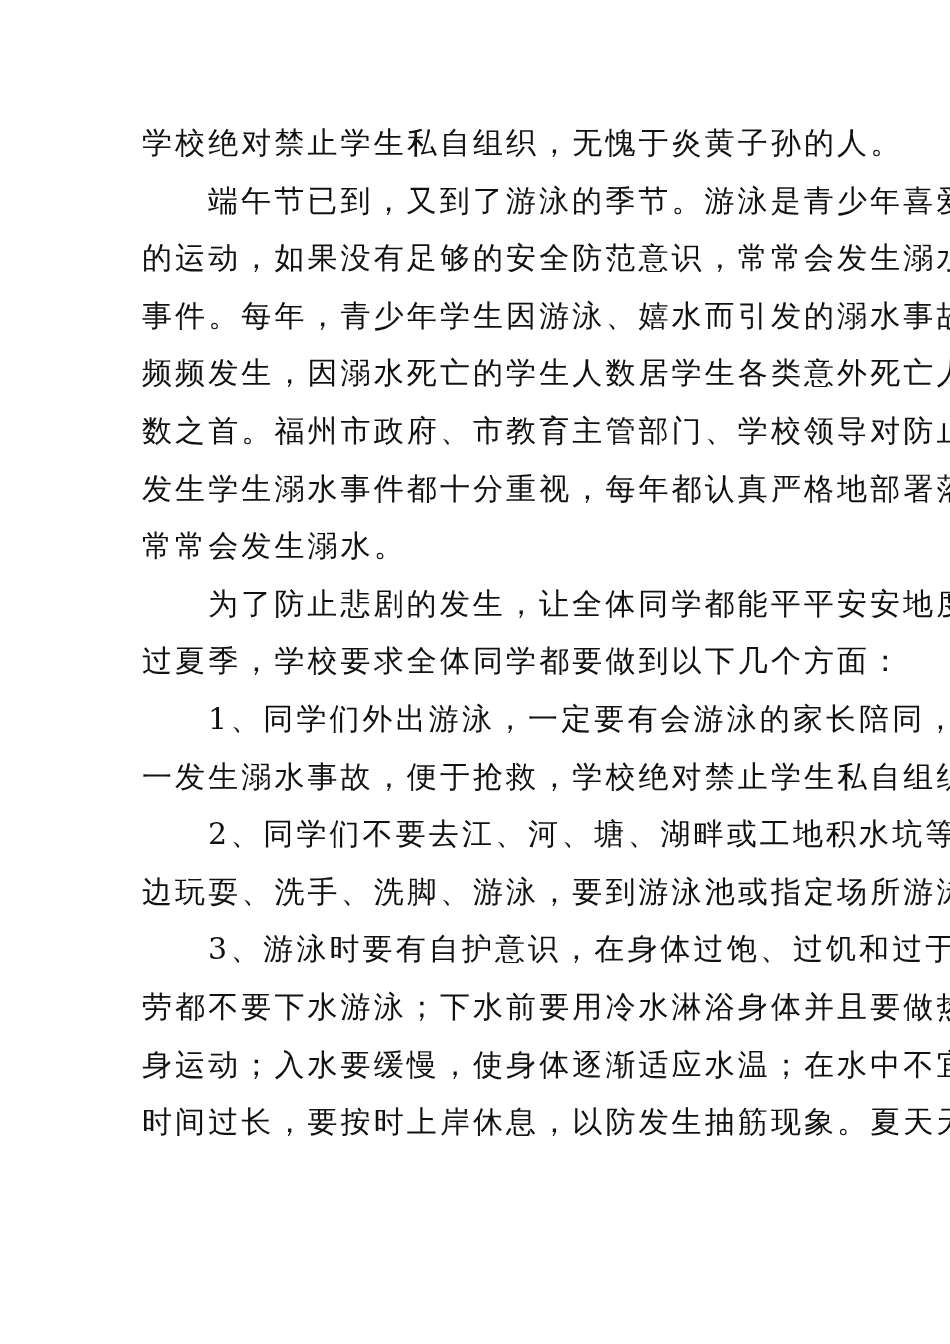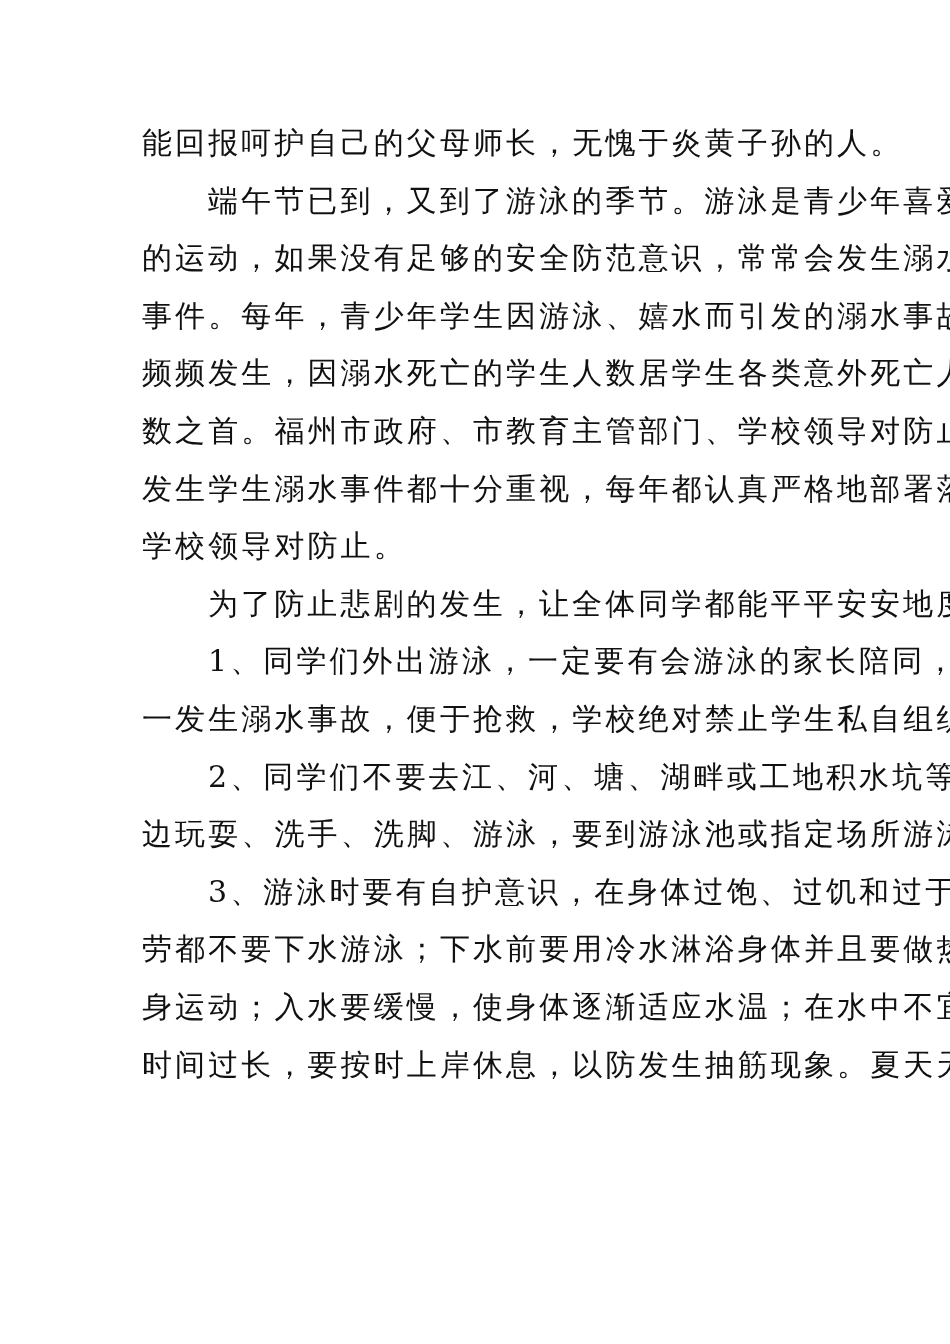--- a/index.html
+++ b/index.html
@@ -18,29 +18,30 @@
     font-size: 30px;
     letter-spacing: 3.1px;
     white-space: nowrap;
   }
   .indent { padding-left: 66px; }
 </style>
 </head>
 <body>
 
 <div class="page">
-  <div class="line">能回报呵护自己的父母师长，无愧于炎黄子孙的人。</div>
+  <div class="line">学校绝对禁止学生私自组织，无愧于炎黄子孙的人。</div>
   <div class="line indent">端午节已到，又到了游泳的季节。游泳是青少年喜爱</div>
   <div class="line">的运动，如果没有足够的安全防范意识，常常会发生溺水</div>
   <div class="line">事件。每年，青少年学生因游泳、嬉水而引发的溺水事故</div>
   <div class="line">频频发生，因溺水死亡的学生人数居学生各类意外死亡人</div>
   <div class="line">数之首。福州市政府、市教育主管部门、学校领导对防止</div>
   <div class="line">发生学生溺水事件都十分重视，每年都认真严格地部署落</div>
-  <div class="line">学校领导对防止。</div>
+  <div class="line">常常会发生溺水。</div>
   <div class="line indent">为了防止悲剧的发生，让全体同学都能平平安安地度</div>
+  <div class="line">过夏季，学校要求全体同学都要做到以下几个方面：</div>
   <div class="line indent">1、同学们外出游泳，一定要有会游泳的家长陪同，万</div>
   <div class="line">一发生溺水事故，便于抢救，学校绝对禁止学生私自组织</div>
   <div class="line indent">2、同学们不要去江、河、塘、湖畔或工地积水坑等水</div>
   <div class="line">边玩耍、洗手、洗脚、游泳，要到游泳池或指定场所游泳。</div>
   <div class="line indent">3、游泳时要有自护意识，在身体过饱、过饥和过于疲</div>
   <div class="line">劳都不要下水游泳；下水前要用冷水淋浴身体并且要做热</div>
   <div class="line">身运动；入水要缓慢，使身体逐渐适应水温；在水中不宜</div>
   <div class="line">时间过长，要按时上岸休息，以防发生抽筋现象。夏天天</div>
 </div>
 

